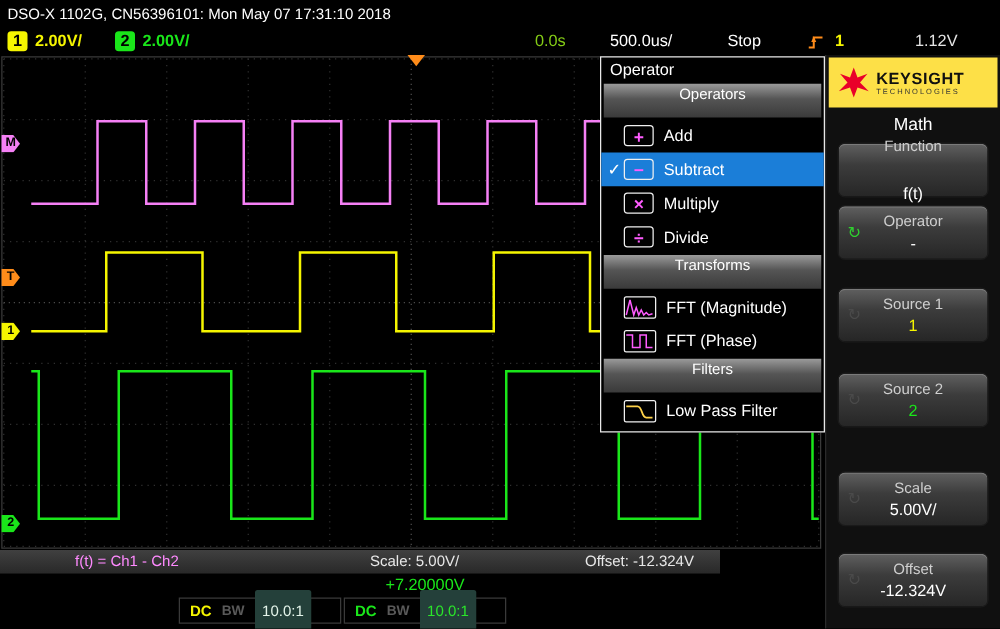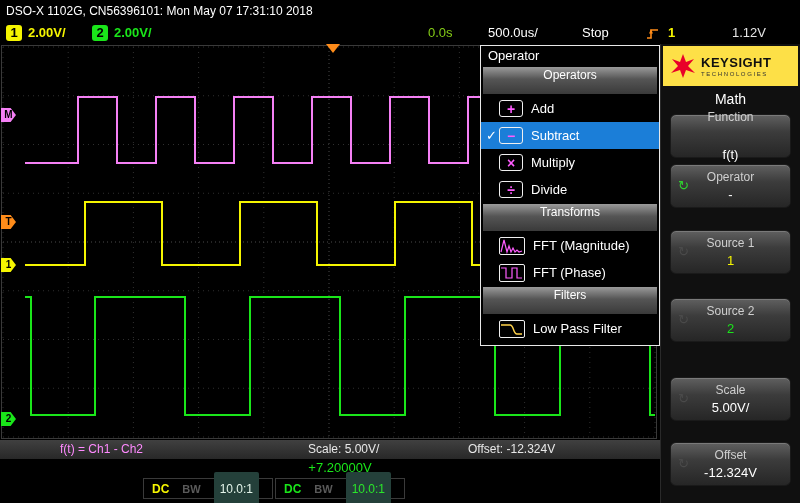--- a/index.html
+++ b/index.html
@@ -63,32 +63,32 @@
   .val.yellow{color:#f5f500;}
   .val.green{color:#1ae61a;}
   #sk-function{margin-top:4px;gap:20px;}
   #sk-operator{margin-top:6px;}
   #sk-source1{margin-top:22px;}
   #sk-source2{margin-top:24px;}
   #sk-scale{margin-top:35px;}
   #sk-offset{margin-top:21px;}
 
   
-  .statusline{position:absolute;left:0;top:440px;width:660px;height:19px;background:linear-gradient(#404040,#282828);font-size:12px;}
+  .statusline{position:absolute;left:0;top:440px;width:576px;height:19px;background:linear-gradient(#404040,#282828);font-size:12px;}
   .statusline span{position:absolute;top:2px;}
   .fn-text{left:60px;color:#ff8aff;}
-  .scale-text{left:296px;color:#e8e8e8;margin-left:12px;}
+  .scale-text{left:296px;color:#e8e8e8;}
   .offset-text{left:468px;color:#e8e8e8;}
 
   
   .meas{position:absolute;left:0;top:459px;width:660px;height:44px;background:#000;}
   .mv{position:absolute;top:1px;width:130px;text-align:center;font-size:13px;}
   .mv1{left:143px;color:#f5f500;}
   .mv2{left:275px;color:#1ae61a;}
-  .cbox{position:absolute;top:19px;height:21px;width:130px;border:1px solid #3a3a3a;display:flex;align-items:center;padding-left:8px;gap:13px;font-size:12px;}
+  .cbox{position:absolute;top:19px;height:21px;width:130px;border:1px solid #3a3a3a;display:flex;align-items:center;padding-left:8px;gap:8px;font-size:12px;}
   .cbox1{left:143px;}
   .cbox2{left:275px;}
   .cpl{font-weight:bold;}
   .cpl1{color:#f5f500;}
   .cpl2{color:#1ae61a;}
   .bw{color:#5a5a5a;font-weight:bold;font-size:11px;}
   .probe{background:#24403a;padding:10px 6px;border-radius:2px;font-size:12px;}
   .probe1{color:#e4f4ea;}
   .probe2{color:#2ae62a;}
 </style>

